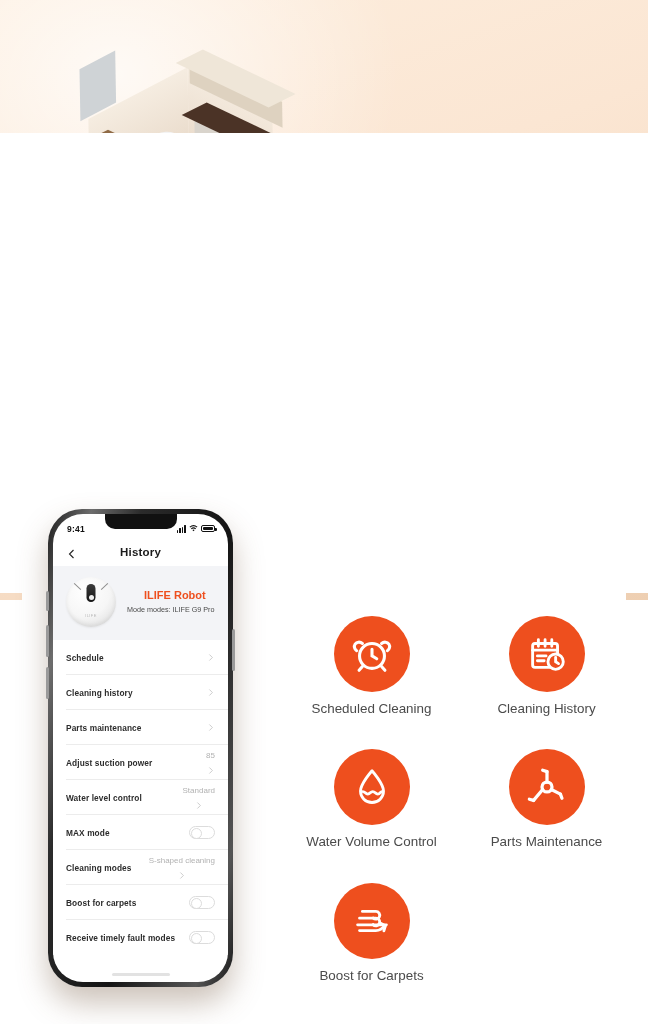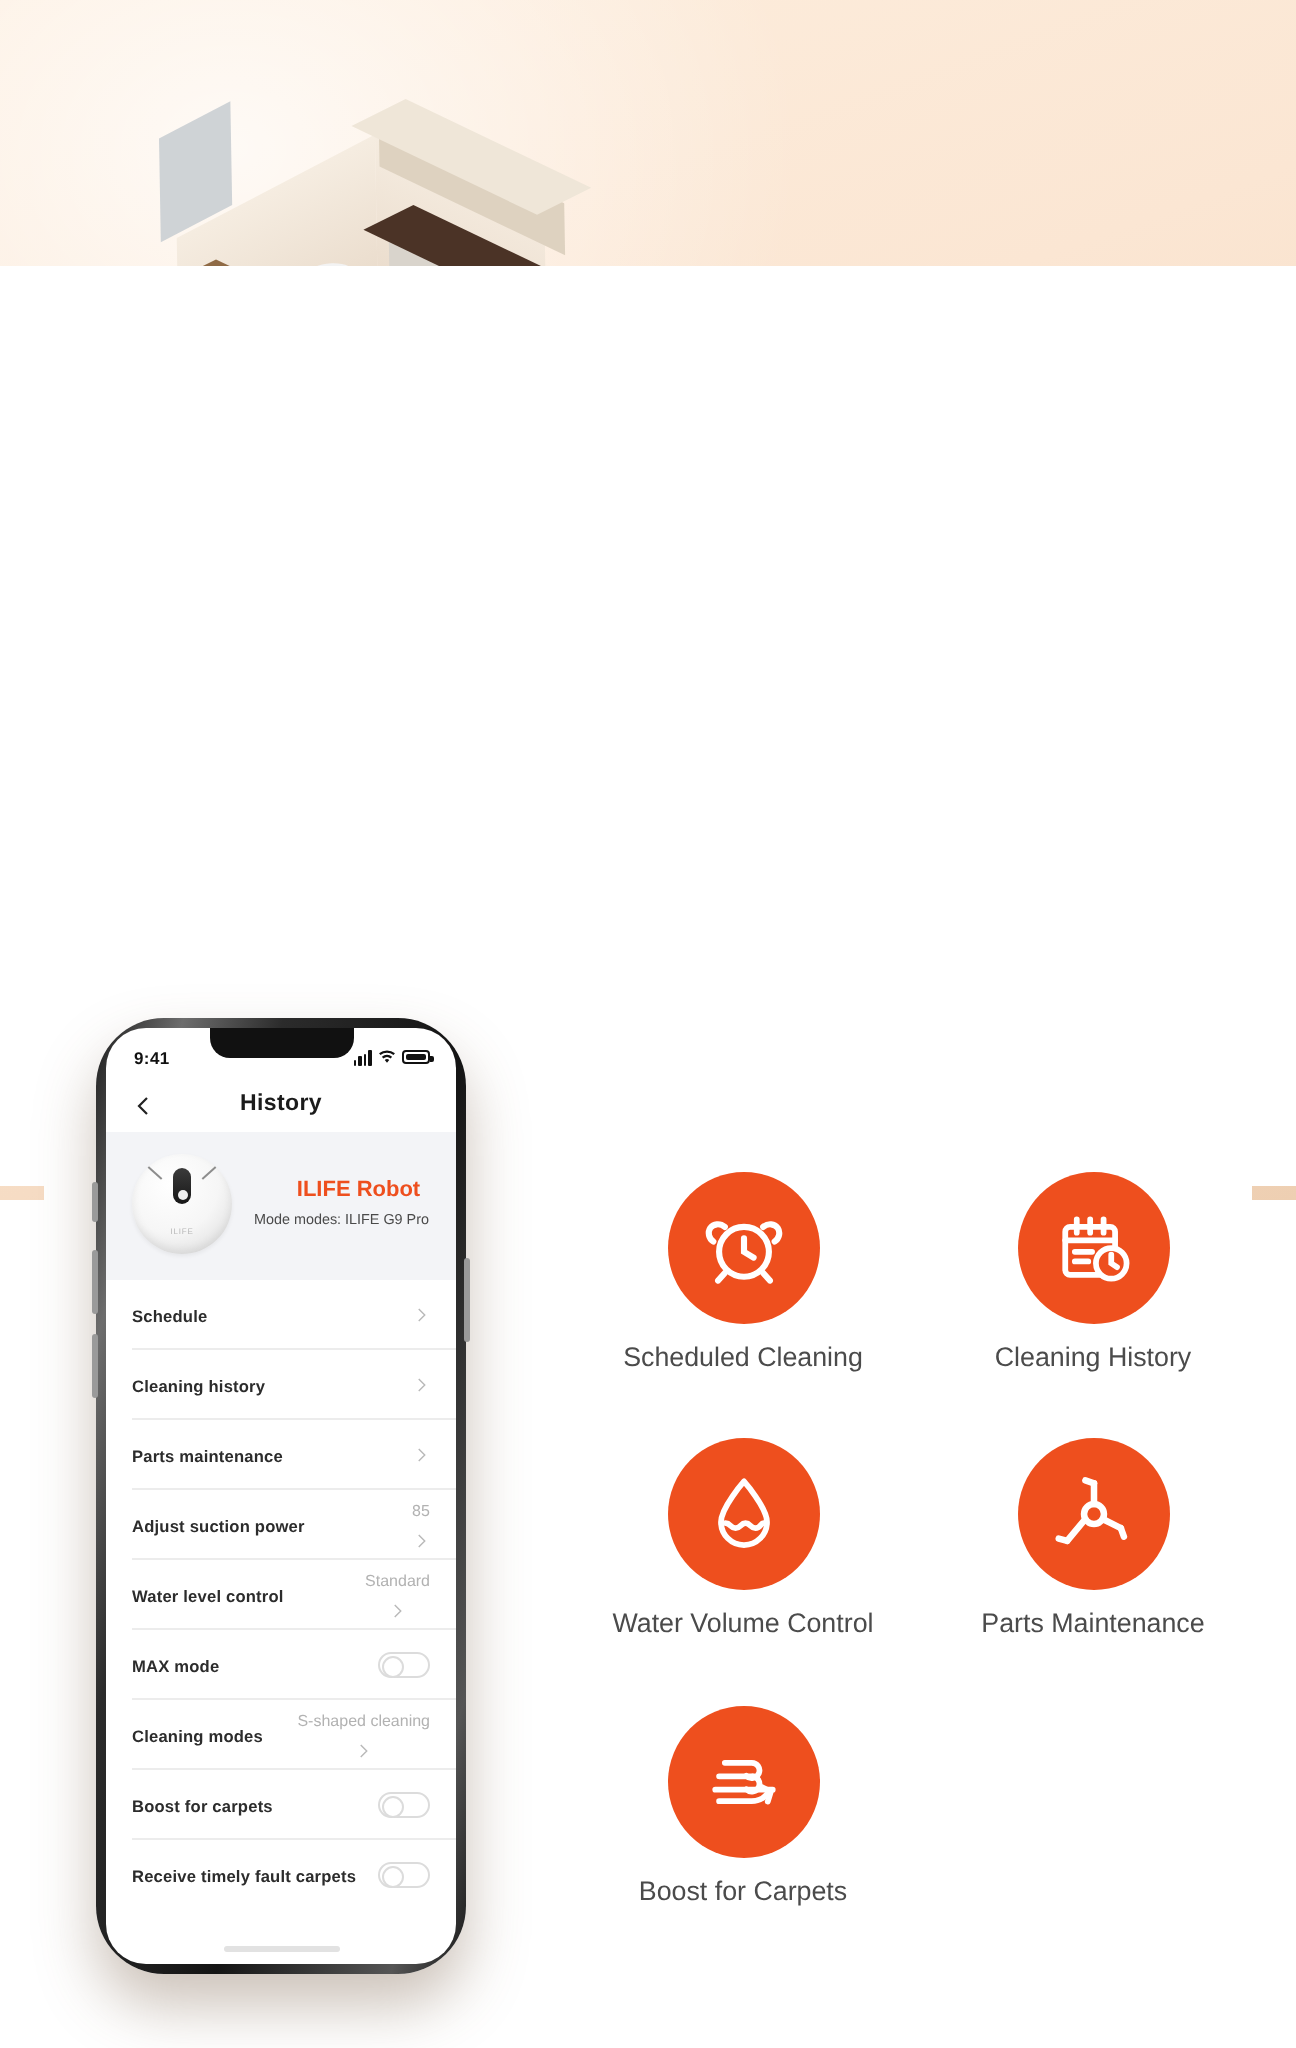--- a/index.html
+++ b/index.html
@@ -121,21 +121,21 @@
   
   .phone {
     position:absolute; left:48px; top:509px; width:185px; height:478px;
     border-radius:34px;
     background: linear-gradient(105deg,#1e1e1e 0%, #6d6d6d 14%, #2b2b2b 30%, #141414 60%, #555 88%, #1b1b1b 100%);
     box-shadow: 0 16px 30px rgba(110,80,55,.35);
     padding:5px;
   }
   .phone-inner {
     position:relative; width:100%; height:100%;
-    background:#ffffff; border-radius:20px; overflow:hidden;text-align:center;
+    background:#ffffff; border-radius:30px; overflow:hidden;
   }
   .notch {
     position:absolute; left:50%; transform:translateX(-50%); top:0;
     width:72px; height:15px; background:#111;
     border-bottom-left-radius:10px; border-bottom-right-radius:10px; z-index:5;
   }
   .side-btn {
     position:absolute; left:-2px; width:3px; background:#9a9a9a; border-radius:2px;
   }
   .side-btn.b1 { top:82px; height:20px; }
@@ -221,21 +221,21 @@
     position:absolute; left:1px; top:1px; width:11px; height:11px;
     border-radius:50%; background:#fff; border:1px solid #dcdcdc;
   }
   .home-ind {
     position:absolute; left:50%; transform:translateX(-50%); bottom:6px;
     width:58px; height:3px; border-radius:2px; background:#e2e2e2;
   }
 
   
   .features {
-    position:absolute; left:284px; top:586px; width:350px; height:400px;
+    position:absolute; left:284px; top:616px; width:350px; height:400px;
     display:grid; grid-template-columns:1fr 1fr; grid-template-rows:repeat(3, 1fr);
     row-gap:0; column-gap:0;
   }
   .feature { display:flex; flex-direction:column; align-items:center; justify-content:flex-start; }
   .f-circle {
     width:76px; height:76px; border-radius:50%;
     background:#ee4f1e; display:flex; align-items:center; justify-content:center;
   }
   .f-circle svg { width:46px; height:46px; }
   .f-label {
@@ -518,21 +518,21 @@
         <div class="list-row">
           <div class="row-label">Boost for carpets</div>
           <div class="row-right">
             <span class="toggle">
                 <span class="knob"></span>
               </span>
           </div>
         </div>
 
         <div class="list-row">
-          <div class="row-label">Receive timely fault carpets</div>
+          <div class="row-label">Receive timely fault modes</div>
           <div class="row-right">
             <span class="toggle">
                 <span class="knob"></span>
               </span>
           </div>
         </div>
 
       </div>
 
       <div class="home-ind"></div>

